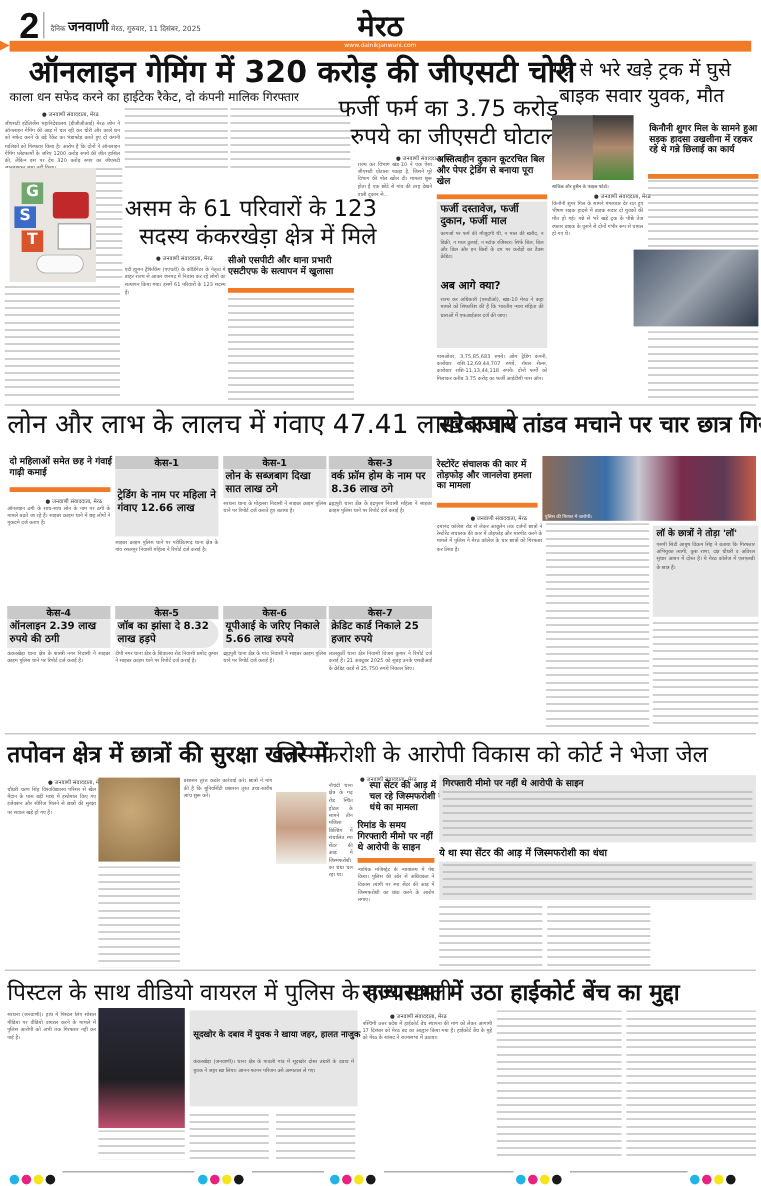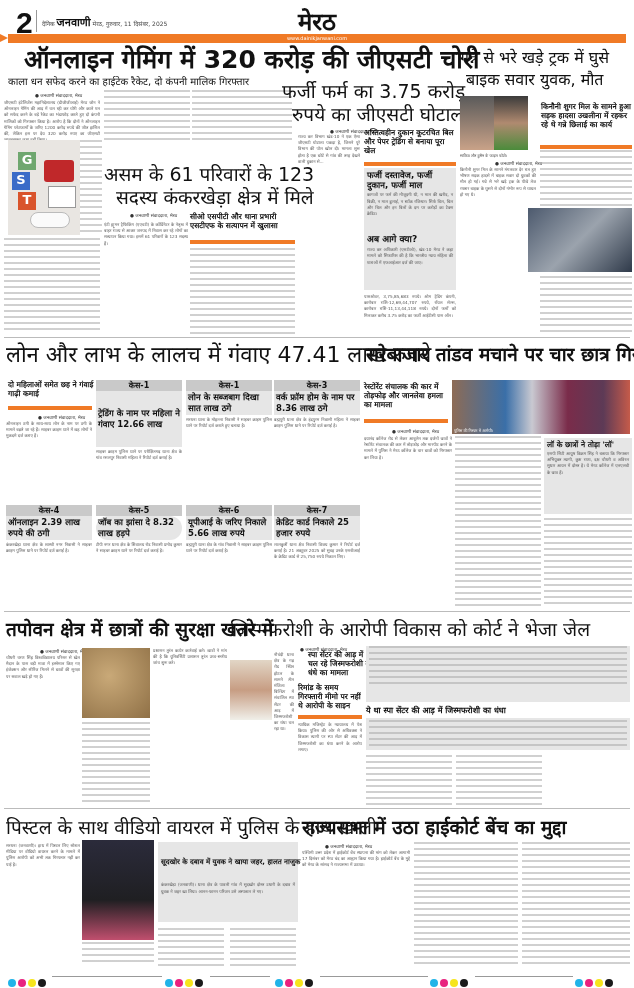--- a/index.html
+++ b/index.html
@@ -170,20 +170,21 @@
 
 <div class="abs hthin" style="left:230px;top:620px;font-size:19px">जिस्मफरोशी के आरोपी विकास को कोर्ट ने भेजा जेल</div>
 <div class="abs byline" style="left:300px;top:646px">● जनवाणी संवाददाता, मेरठ</div>
 <div class="abs photo" style="left:230px;top:660px;width:42px;height:60px;background:linear-gradient(#e2d6c6,#c79d83 50%,#f0efe9)"></div>
 <div class="abs txt" style="left:230px;top:652px;width:64px;height:154px;padding-left:44px">नौचंदी थाना क्षेत्र के गढ़ रोड स्थित होटल के सामने तीन मंजिला बिल्डिंग में संचालित स्पा सेंटर की आड़ में जिस्मफरोशी का धंधा चल रहा था।</div>
 <div class="abs sub" style="left:308px;top:650px;width:64px;font-size:7.5px">स्पा सेंटर की आड़ में चल रहे जिस्मफरोशी के धंधे का मामला</div>
 <div class="abs sub" style="left:298px;top:683px;width:64px;font-size:7.5px">रिमांड के समय गिरफ्तारी मीमो पर नहीं थे आरोपी के साइन</div>
 <div class="abs orange-rule" style="left:298px;top:715px;width:64px"></div>
 <div class="abs txt" style="left:298px;top:722px;width:64px;height:84px">न्यायिक मजिस्ट्रेट के न्यायालय में पेश किया। पुलिस की ओर से अधिवक्ता ने विकास त्यागी पर स्पा सेंटर की आड़ में जिस्मफरोशी का धंधा करने के आरोप लगाए।</div>
 <div class="abs gray-box" style="left:366px;top:646px;width:264px;height:56px">
+  <div class="sub" style="padding:2px 3px;font-size:7.5px">गिरफ्तारी मीमो पर नहीं थे आरोपी के साइन</div>
   <div class="lines" style="margin:0 3px;height:40px"></div>
 </div>
 <div class="abs sub" style="left:366px;top:706px;width:264px;font-size:8px">ये था स्पा सेंटर की आड़ में जिस्मफरोशी का धंधा</div>
 <div class="abs gray-box" style="left:366px;top:718px;width:264px;height:32px">
   <div class="lines" style="margin:2px 3px;height:28px"></div>
 </div>
 <div class="abs lines" style="left:366px;top:755px;width:86px;height:50px"></div>
 <div class="abs lines" style="left:456px;top:755px;width:86px;height:50px"></div>
 
 <div class="abs rule" style="left:4px;top:808px;width:626px"></div>

